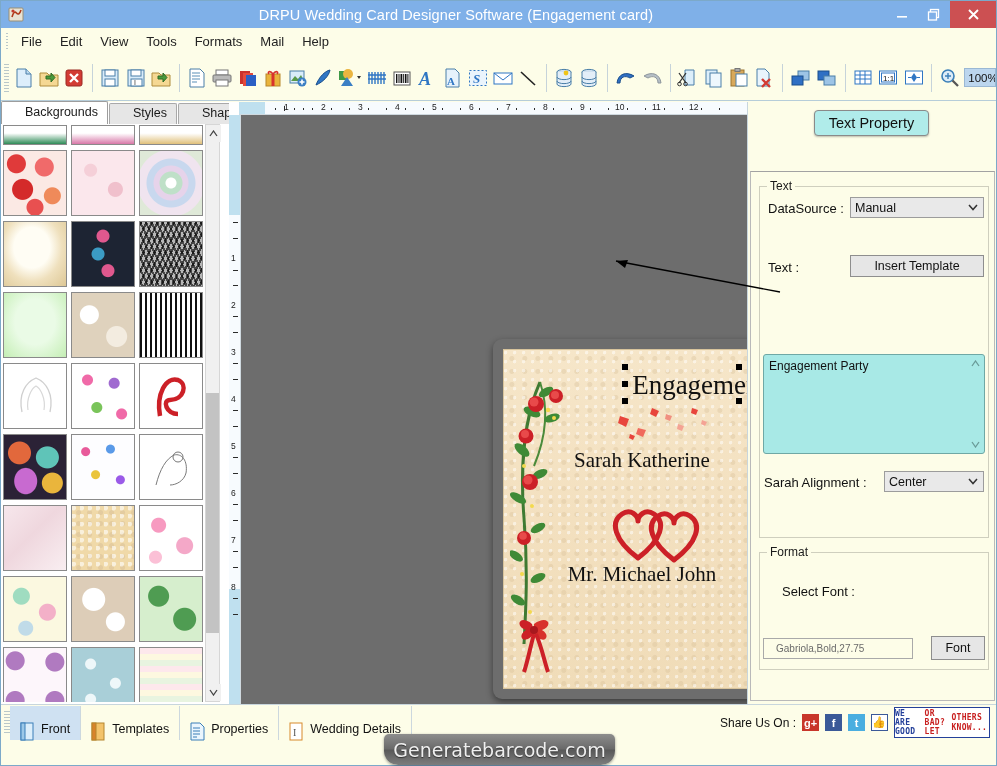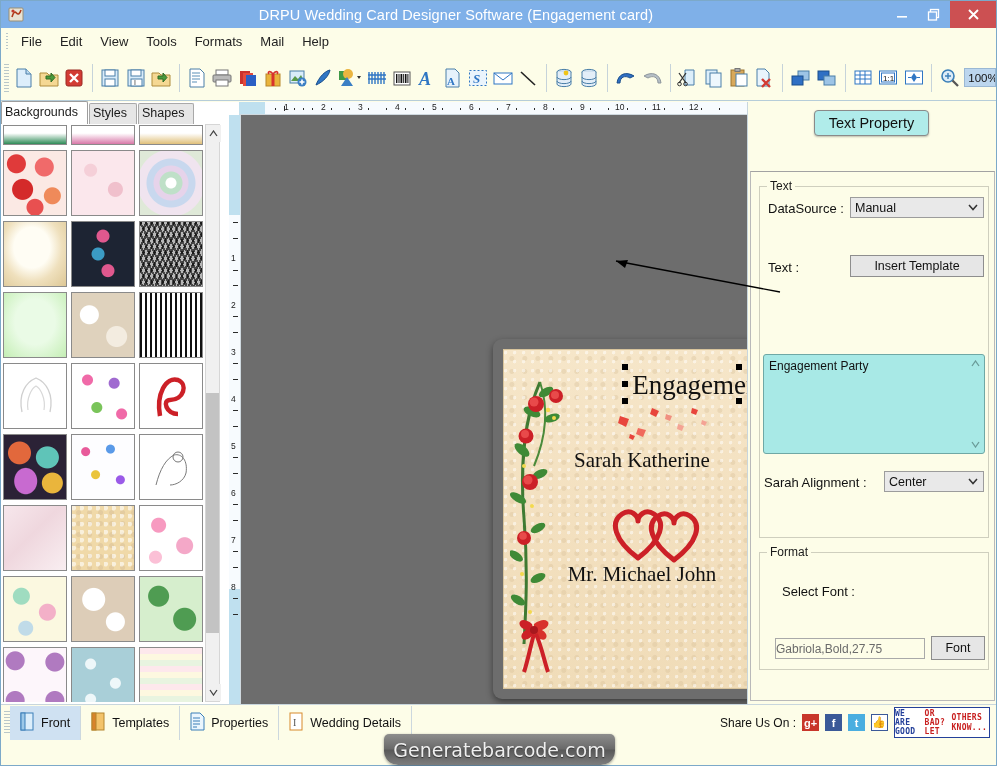--- a/index.html
+++ b/index.html
@@ -74,21 +74,21 @@
   }
 
   
   #leftpanel {
     position:absolute; left:0; top:101px; width:228px; height:602px;
     background:#ffffff;
   }
   #lp-tabs { position:absolute; left:0; top:0; height:22px; width:100%;
     display:flex; align-items:flex-end; }
   .lp-tab {
-    height:21px; padding:2px 9px 1px 3px; font-size:12.5px; color:#1a1a1a;
+    height:21px; padding:2px 9px 1px 23px; font-size:12.5px; color:#1a1a1a;
     border:1px solid #a9a9a9; border-bottom:none; background:#e6e6e6;
     margin-right:1px; border-radius:2px 2px 0 0;
   }
   .lp-tab.active { background:#ffffff; border-color:#9d9d9d; height:23px; padding-top:3px;}
   #thumbgrid {
     position:absolute; left:2px; top:22px; width:208px; height:578px;
     overflow:hidden;
     display:flex; flex-wrap:wrap; align-content:flex-start;
     gap: 5px 4px; padding-top:1px;
   }
@@ -196,33 +196,33 @@
   }
   #txtarea {
     position:absolute; left:12px; top:182px; width:222px; height:100px;
     background:#a8e9e6; border:1px solid #6fa8a5; border-radius:3px;
     font-size:12px; color:#111; padding:4px 5px;
   }
   #txtarea-sb { position:absolute; right:1px; top:1px; width:15px; height:96px; background:#a8e9e6;}
   #txtarea-sb .ar { width:15px; height:15px; display:flex;align-items:center;justify-content:center;
      font-size:9px; color:#6a9b98;}
   .chk { position:absolute; width:13px; height:13px; border:1px solid #6f6f6f; background:#fff;}
-  #fontbox { position:absolute; left:24px; top:466px; width:150px; height:21px;
-     background:#fdfde8; border:1px solid #a9a9a9; font-size:12px; color:#6b6b6b;
-     display:flex; align-items:center; padding-left:0;}
+  #fontbox { position:absolute; left:12px; top:466px; width:150px; height:21px;
+     background:#fdfde8; border:1px solid #a9a9a9; font-size:10px; color:#6b6b6b;
+     display:flex; align-items:center; padding-left:12px;}
 
   
   #bottombar {
     position:absolute; left:0; top:703px; width:995px; height:36px;
     background:#fdfde8; border-top:1px solid #c8d6dd; display:flex; align-items:center;
   }
   #bb-grip { width:6px; height:24px; margin-left:3px;
     background-image: repeating-linear-gradient(to bottom,#b9c7c9 0 1px,transparent 1px 3px);}
-  .bb-item { height:34px; display:flex; align-items:center; gap:6px;
-    padding:0 10px; font-size:12.5px; color:#111; border-right:1px solid #ccd8de;}
+  .bb-item { height:34px; display:flex; align-items:flex-start; gap:6px;
+    padding:16px 10px; font-size:12.5px; color:#111; border-right:1px solid #ccd8de;}
   .bb-item.active { background:#cfe1f2; }
   #share-wrap { margin-left:auto; display:flex; align-items:center; gap:6px; padding-right:6px;}
   #share-label { font-size:12px; color:#111; }
   .sicon { width:17px; height:17px; display:flex;align-items:center;justify-content:center;
     font-size:11px; font-weight:bold; color:#fff;}
   #feedback {
     width:96px; height:31px; border:1px solid #24409a; background:#ffffff;
     display:flex; flex-direction:row; justify-content:center; align-items:center;
     font-size:8px; line-height:1.15; font-family:"DejaVu Sans Mono", monospace; font-weight:bold;
     color:#24409a; letter-spacing:.3px;

